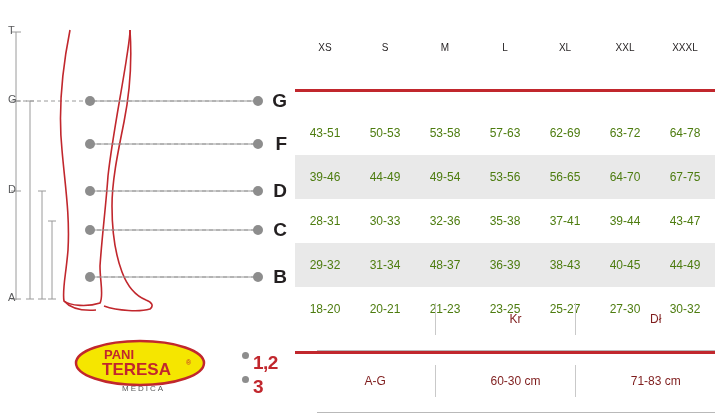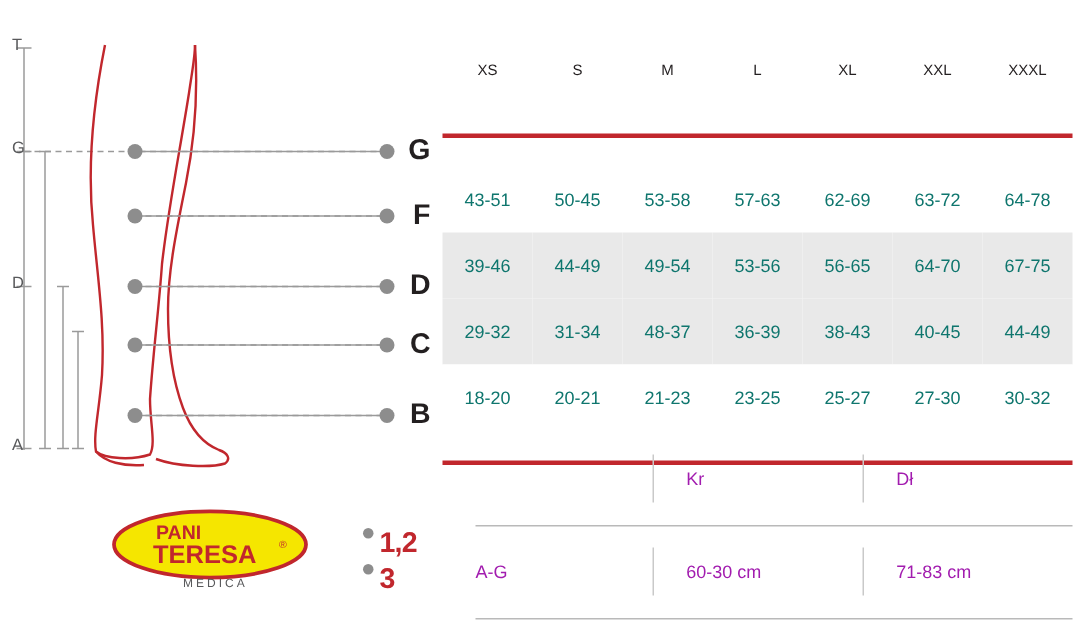--- a/index.html
+++ b/index.html
@@ -104,21 +104,21 @@
     font-size: 10px;
     font-weight: normal;
     color: #231f20;
     text-align: center;
     height: 42px;
     vertical-align: middle;
     font-family: "Liberation Sans", sans-serif;
   }
   table.main-table td {
     font-size: 12px;
-    color: #0f766e;
+    color: #4d7c0f;
     text-align: center;
     height: 42px;
     vertical-align: middle;
     font-family: "Liberation Sans", sans-serif;
   }
   .hdr-rule td {
     padding: 0;
     height: 3px;
   }
   .rule-bar {
@@ -135,22 +135,22 @@
 
   
   #bottom-panel {
     position: absolute;
     left: 295px;
     top: 303px;
     width: 420px;
   }
   table.bottom-table td, table.bottom-table th {
     font-size: 12px;
-    color: #a21caf;
-    text-align: left;
+    color: #7f1d1d;
+    text-align: center;
     height: 30px;
     vertical-align: middle;
     font-family: "Liberation Sans", sans-serif;
     font-weight: normal;
     padding-left: 22px;
   }
   table.bottom-table .vsep {
     border-left: 1px solid #c9c9c9;
   }
   .thin-rule td {
@@ -279,35 +279,44 @@
         </tr>
         <tr class="hdr-rule">
           <td colspan="7">
               <div class="rule-bar"></div>
             </td>
         </tr>
       </thead>
       <tbody>
         <tr class="row-plain">
           <td>43-51</td>
-          <td>50-45</td>
+          <td>50-53</td>
           <td>53-58</td>
           <td>57-63</td>
           <td>62-69</td>
           <td>63-72</td>
           <td>64-78</td>
         </tr>
         <tr class="row-shaded">
           <td>39-46</td>
           <td>44-49</td>
           <td>49-54</td>
           <td>53-56</td>
           <td>56-65</td>
           <td>64-70</td>
           <td>67-75</td>
+        </tr>
+        <tr class="row-plain">
+          <td>28-31</td>
+          <td>30-33</td>
+          <td>32-36</td>
+          <td>35-38</td>
+          <td>37-41</td>
+          <td>39-44</td>
+          <td>43-47</td>
         </tr>
         <tr class="row-shaded">
           <td>29-32</td>
           <td>31-34</td>
           <td>48-37</td>
           <td>36-39</td>
           <td>38-43</td>
           <td>40-45</td>
           <td>44-49</td>
         </tr>

